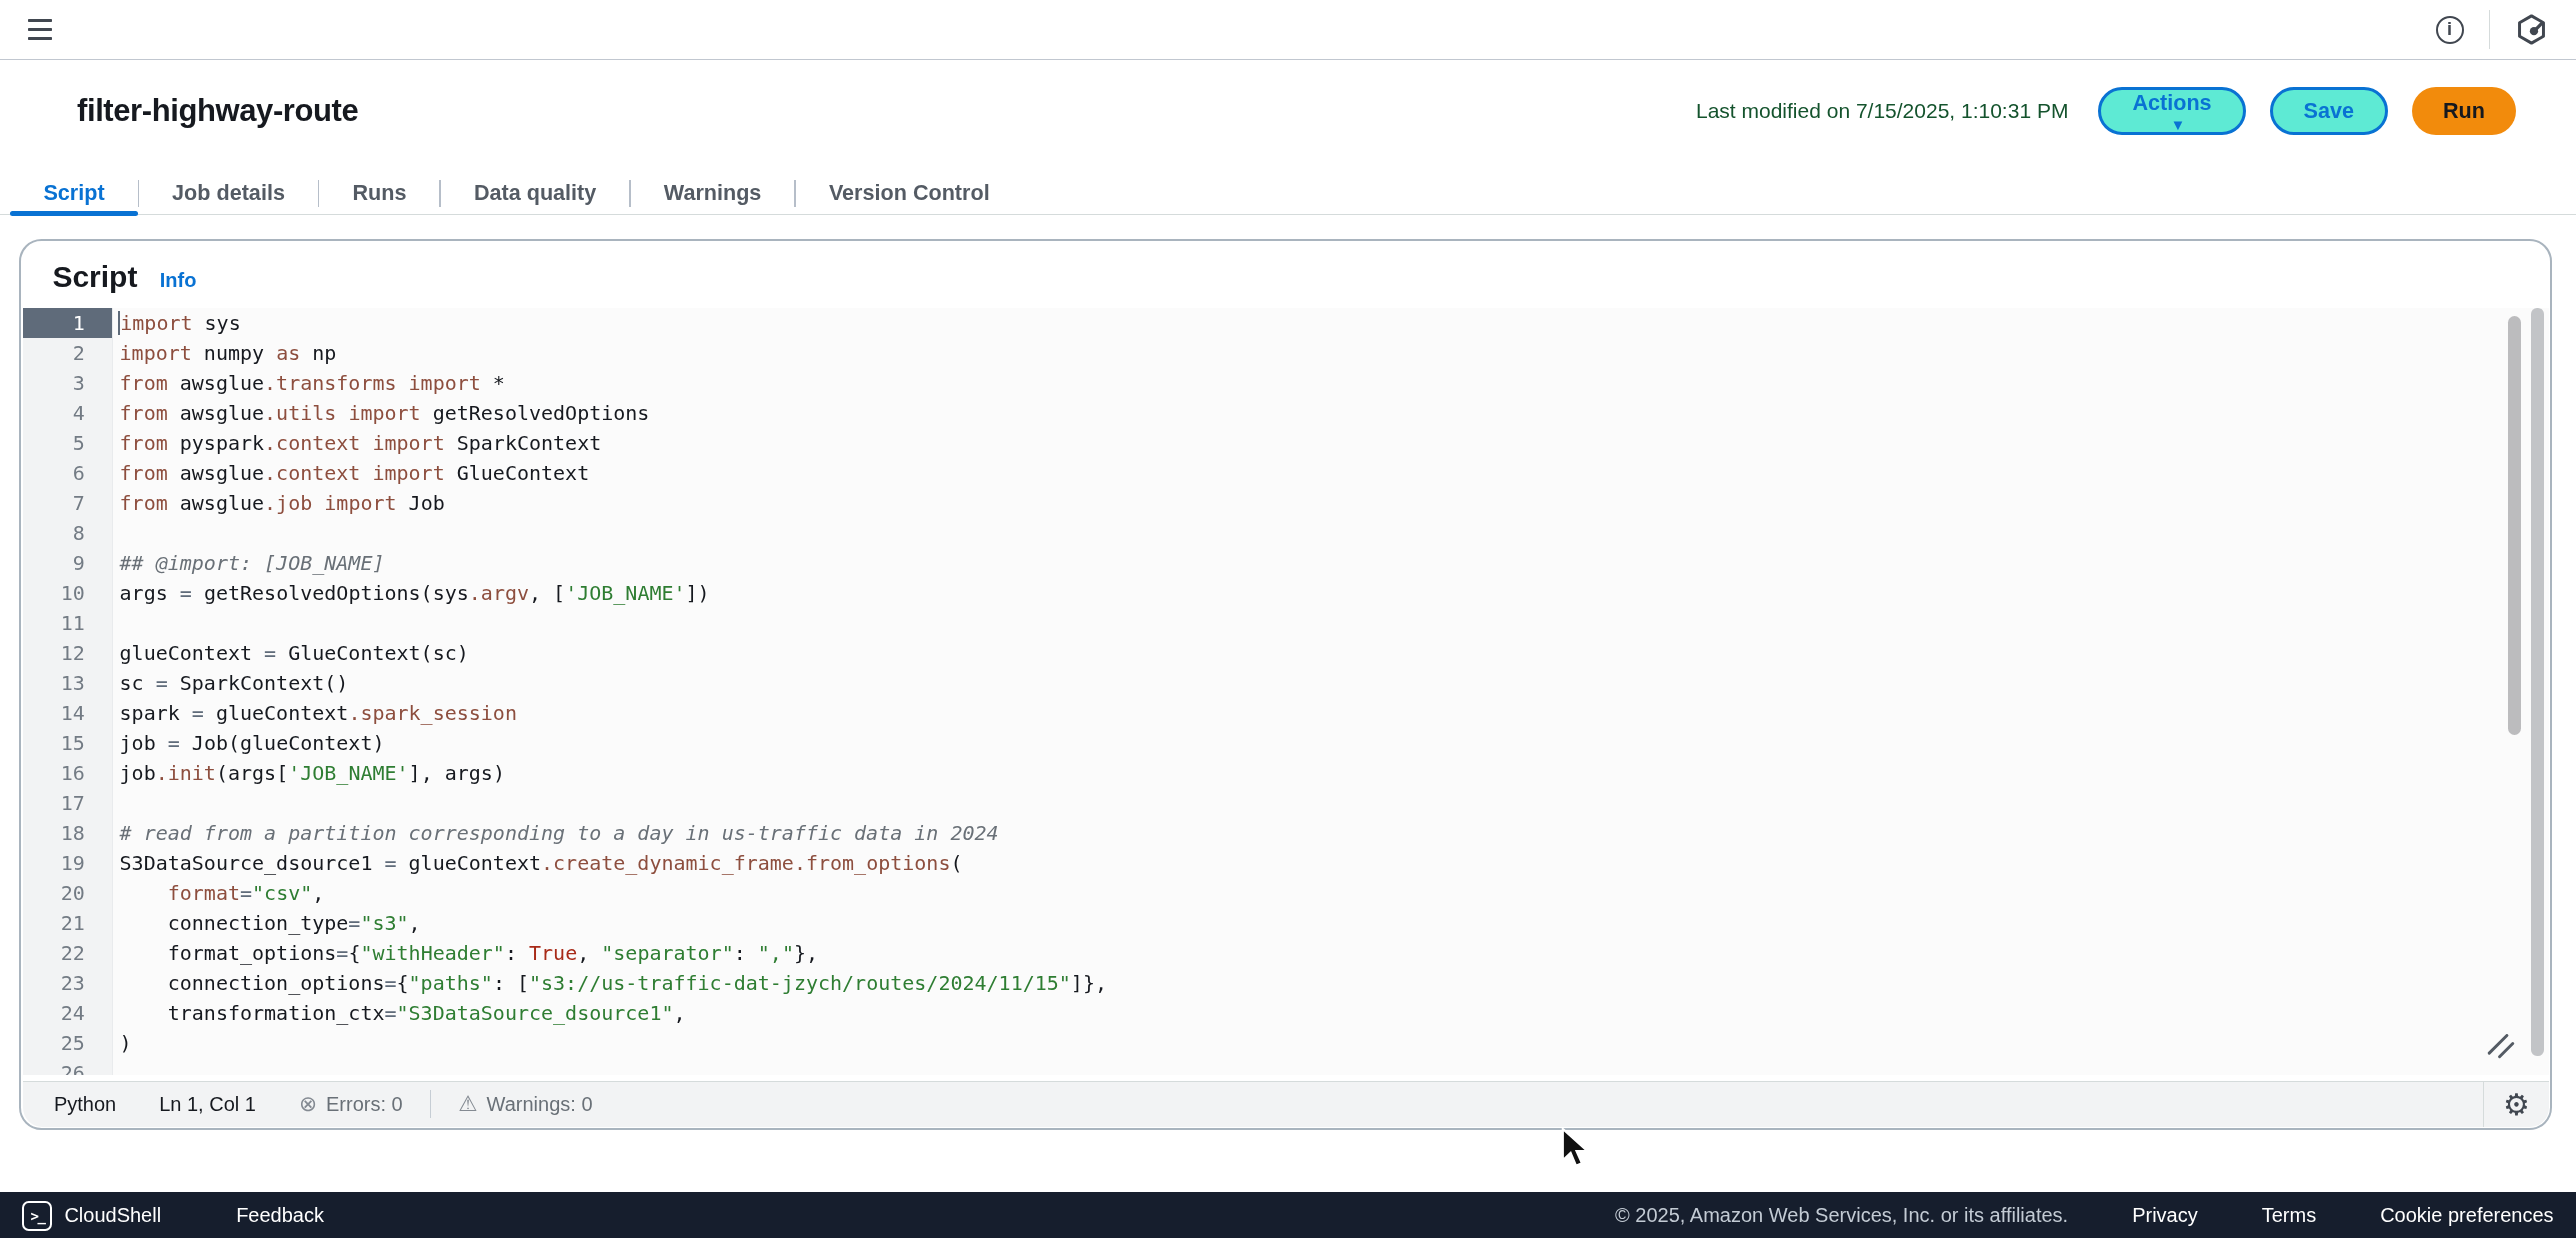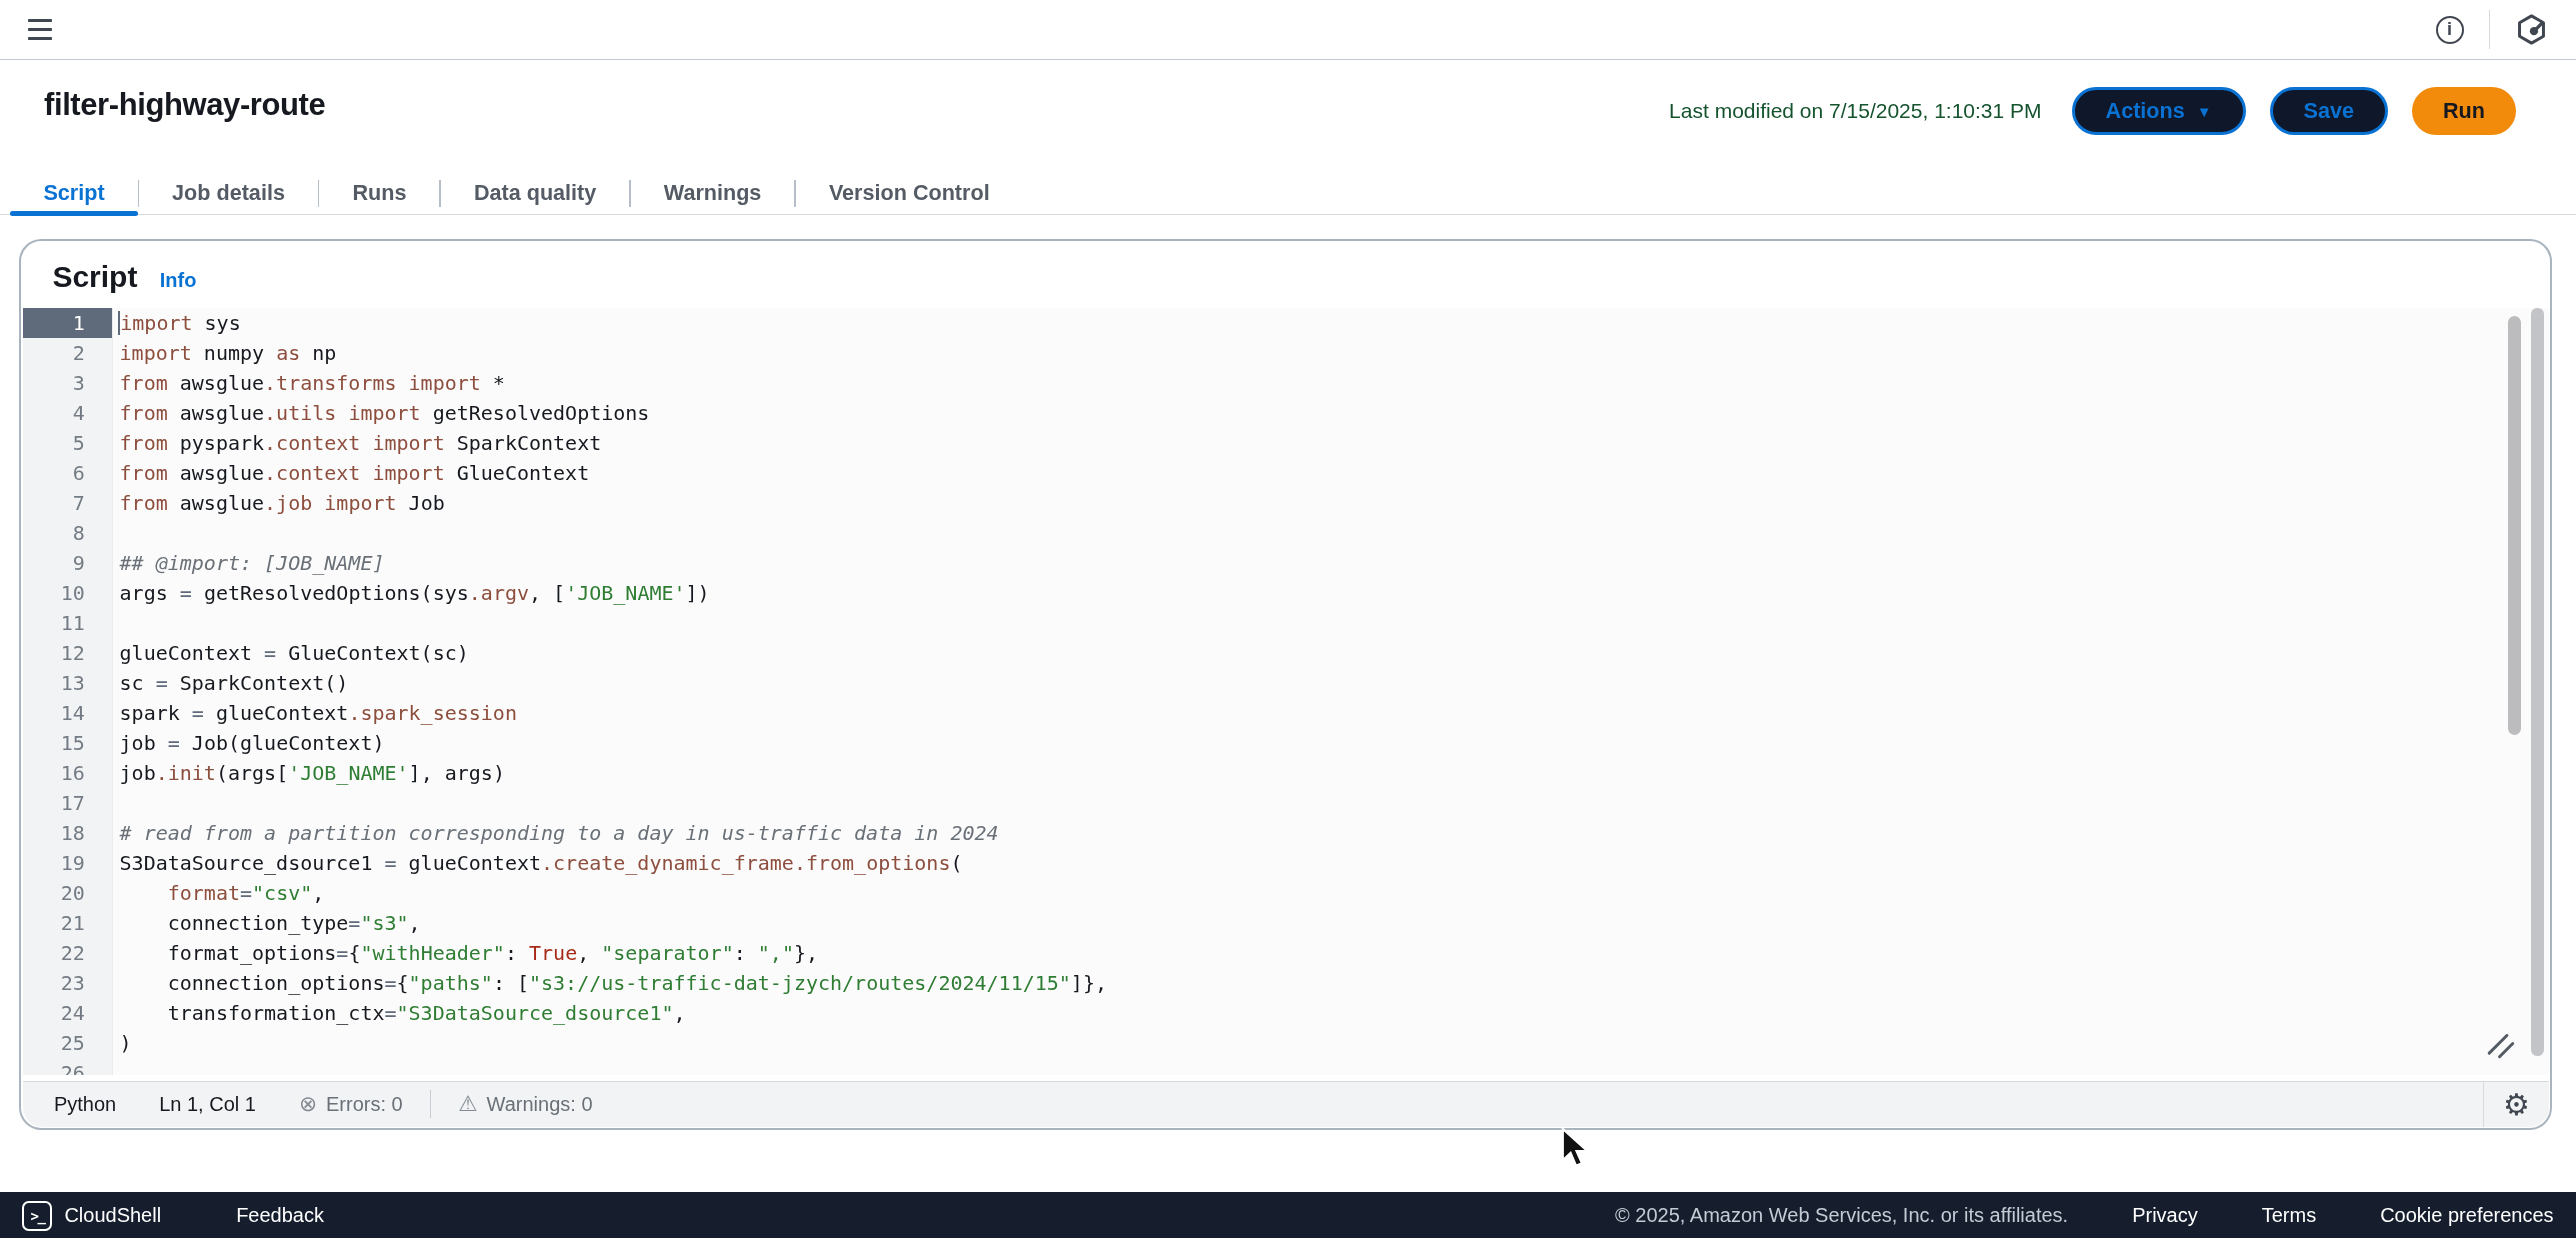--- a/index.html
+++ b/index.html
@@ -22,33 +22,33 @@
   .topbar-right { margin-left:auto; display:flex; align-items:center; gap:25px; }
   .info-circle {
     width:28px; height:28px; border:2.6px solid #414750; border-radius:50%;
     display:flex; align-items:center; justify-content:center;
     font-weight:bold; font-size:18px; color:#414750;
   }
   .topbar-divider { width:1.5px; height:39px; background:#d5dbdb; }
 
   
   .title-row {
-    position:absolute; top:87px; left:44px; right:60px;
-    display:flex; align-items:flex-start;gap:36px;
+    position:absolute; top:87px; left:77px; right:60px;
+    display:flex; align-items:center;gap:36px;
   }
   .page-title { font-size:31px; font-weight:bold; letter-spacing:-0.4px; }
   .title-right { margin-left:auto; display:flex; align-items:center; gap:24px; }
   .last-modified { font-size:21px; color:#14532d; margin-right:6px; }
   .btn {
     height:48px; border-radius:30px; font-size:21.6px; font-weight:bold;
     display:flex; align-items:center; justify-content:center;
     padding:0 31px; cursor:pointer; border:3px solid transparent;
     font-family:"Liberation Sans", sans-serif;
   }
-  .btn-outline { background:#0f172a; border-color:#0972d3; color:#0972d3; }
+  .btn-outline { background:#5eead4; border-color:#0972d3; color:#0972d3;flex-direction:column; }
   .btn-primary { background:#f28b0c; border:none; color:#16191f; }
   .caret-down { font-size:15px; margin-left:12px; }
 
   
   .tabs-row {
     position:absolute; top:172px; left:0; right:0; height:43px;
     border-bottom:1.5px solid #d5dbdb;
   }
   .tabs { display:flex; align-items:center; height:100%; margin-left:10.4px; }
   .tab {

